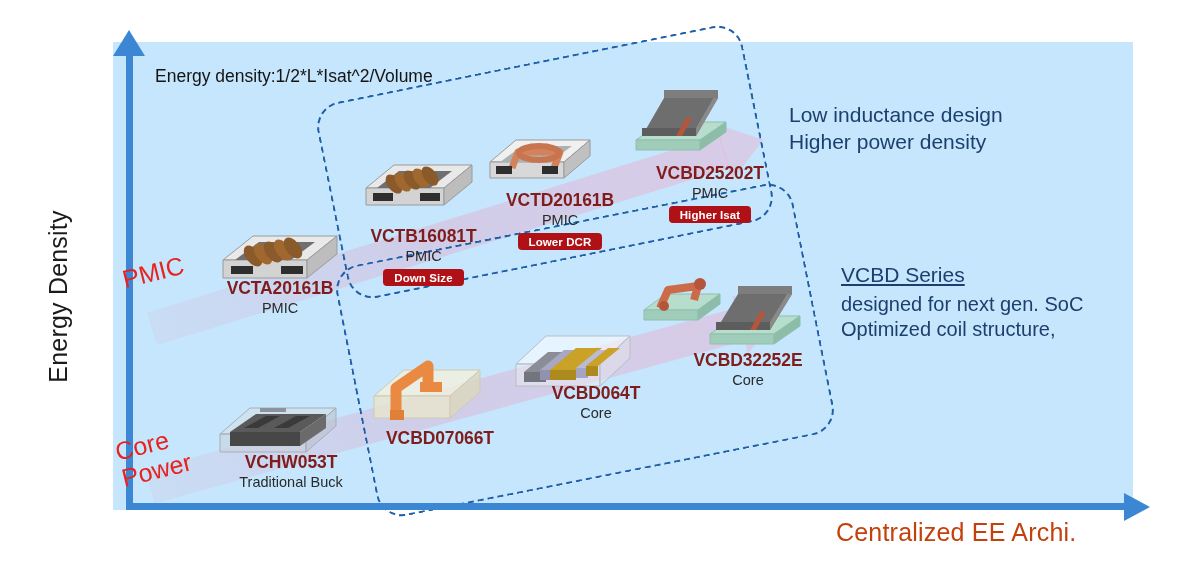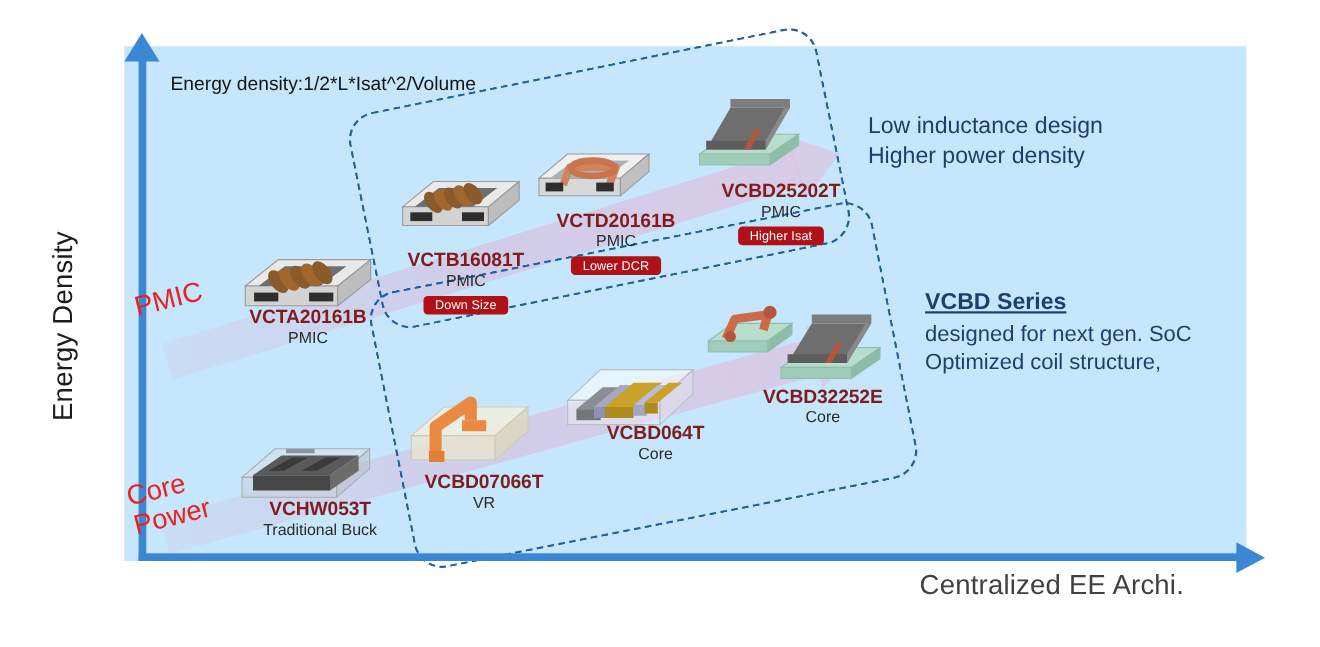--- a/index.html
+++ b/index.html
@@ -21,21 +21,21 @@
   .axis-x{position:absolute;left:126px;top:503px;width:1005px;height:7px;
           background:#3c87d4;}
   .axis-x-head{position:absolute;left:1124px;top:493px;width:0;height:0;
           border-top:14px solid transparent;border-bottom:14px solid transparent;
           border-left:26px solid #3c87d4;}
 
   .ylabel{position:absolute;left:-62px;top:282px;width:240px;
           transform:rotate(-90deg);text-align:center;
           font-size:25px;color:#1b1b1b;letter-spacing:.2px;}
   .xlabel{position:absolute;left:836px;top:518px;
-          font-size:25px;color:#404040;letter-spacing:.2px;white-space:nowrap;}
+          font-size:25px;color:#c2410c;letter-spacing:.2px;white-space:nowrap;}
 
   
   .formula{position:absolute;left:140px;top:66px;font-size:17.5px;color:#141414;
            white-space:nowrap;margin-left:15px;}
 
   
   .band{position:absolute;transform-origin:0 50%;}
   .band .bar{position:absolute;left:0;top:0;height:100%;width:100%;
              background:linear-gradient(90deg,rgba(214,190,221,.22) 0%,
                         rgba(214,190,221,.62) 45%,rgba(221,196,226,.78) 100%);}
@@ -61,28 +61,28 @@
           white-space:nowrap;}
   #lab-pmic{left:122px;top:258px;transform:rotate(-14deg);}
   #lab-core{left:118px;top:430px;transform:rotate(-14deg);line-height:1.08;}
 
   
   .prod{position:absolute;text-align:center;}
   .prod .pn{font-size:17.5px;font-weight:bold;color:#7f1d1d;white-space:nowrap;
             letter-spacing:-.1px;}
   .prod .sub{font-size:14.5px;color:#2a2a2a;margin-top:1px;white-space:nowrap;}
   .badge{display:inline-block;margin-top:5px;padding:2.5px 11px;border-radius:4px;
-         background:#b01116;color:#fff;font-size:11.5px;font-weight:normal;
+         background:#b01116;color:#fff;font-size:11.5px;font-weight:bold;
          letter-spacing:.1px;white-space:nowrap;}
 
   
   .note{position:absolute;color:#1c3f6e;line-height:1.28;white-space:nowrap;}
   #note-top{left:789px;top:102px;font-size:21px;}
   #note-bot{left:841px;top:262px;font-size:20px;}
-  #note-bot .hd{font-weight:bold;text-decoration:underline;font-size:21px;
+  #note-bot .hd{font-weight:normal;text-decoration:underline;font-size:21px;
                 display:block;margin-bottom:3px;}
 
   
   .comp{position:absolute;}
   .comp svg{display:block;overflow:visible;}
 </style>
 </head>
 <body>
 
 <div id="stage">
@@ -220,21 +220,20 @@
       <polygon points="6,48 36,22 112,22 82,48" fill="#f1eedd" fill-opacity=".85" stroke="#cfcab4" stroke-width="1"></polygon>
       <polygon points="6,48 6,70 82,70 82,48" fill="#e8e4cf" fill-opacity=".85" stroke="#cfcab4" stroke-width="1"></polygon>
       <polygon points="82,48 112,22 112,44 82,70" fill="#dcd7c0" fill-opacity=".85" stroke="#cfcab4" stroke-width="1"></polygon>
       <path d="M28,68 L28,40 L60,18 L60,34" fill="none" stroke="#ea8a42" stroke-width="11" stroke-linejoin="round"></path>
       <polygon points="52,34 74,34 74,44 52,44" fill="#ea8a42"></polygon>
       <polygon points="22,62 36,62 36,72 22,72" fill="#e07f37"></polygon>
     </svg>
   </div>
   <div class="prod" style="left:350px;top:428px;width:180px;">
     <div class="pn">VCBD07066T</div>
-    <div class="sub">VR</div>
   </div>
 
   <div class="comp" style="left:510px;top:320px;">
     <svg width="126" height="84" viewBox="0 0 126 84">
       <polygon points="6,44 36,16 120,16 90,44" fill="#ffffff" fill-opacity=".55" stroke="#b9bec4" stroke-width="1"></polygon>
       <polygon points="6,44 6,66 90,66 90,44" fill="#eef1f4" fill-opacity=".45" stroke="#b9bec4" stroke-width="1"></polygon>
       <polygon points="90,44 120,16 120,38 90,66" fill="#e2e6ea" fill-opacity=".45" stroke="#b9bec4" stroke-width="1"></polygon>
       <polygon points="14,52 38,32 60,32 36,52" fill="#8a8d95"></polygon>
       <polygon points="14,52 14,62 36,62 36,52" fill="#72757c"></polygon>
       <polygon points="30,50 54,30 70,30 46,50" fill="#a6a8c4"></polygon>

